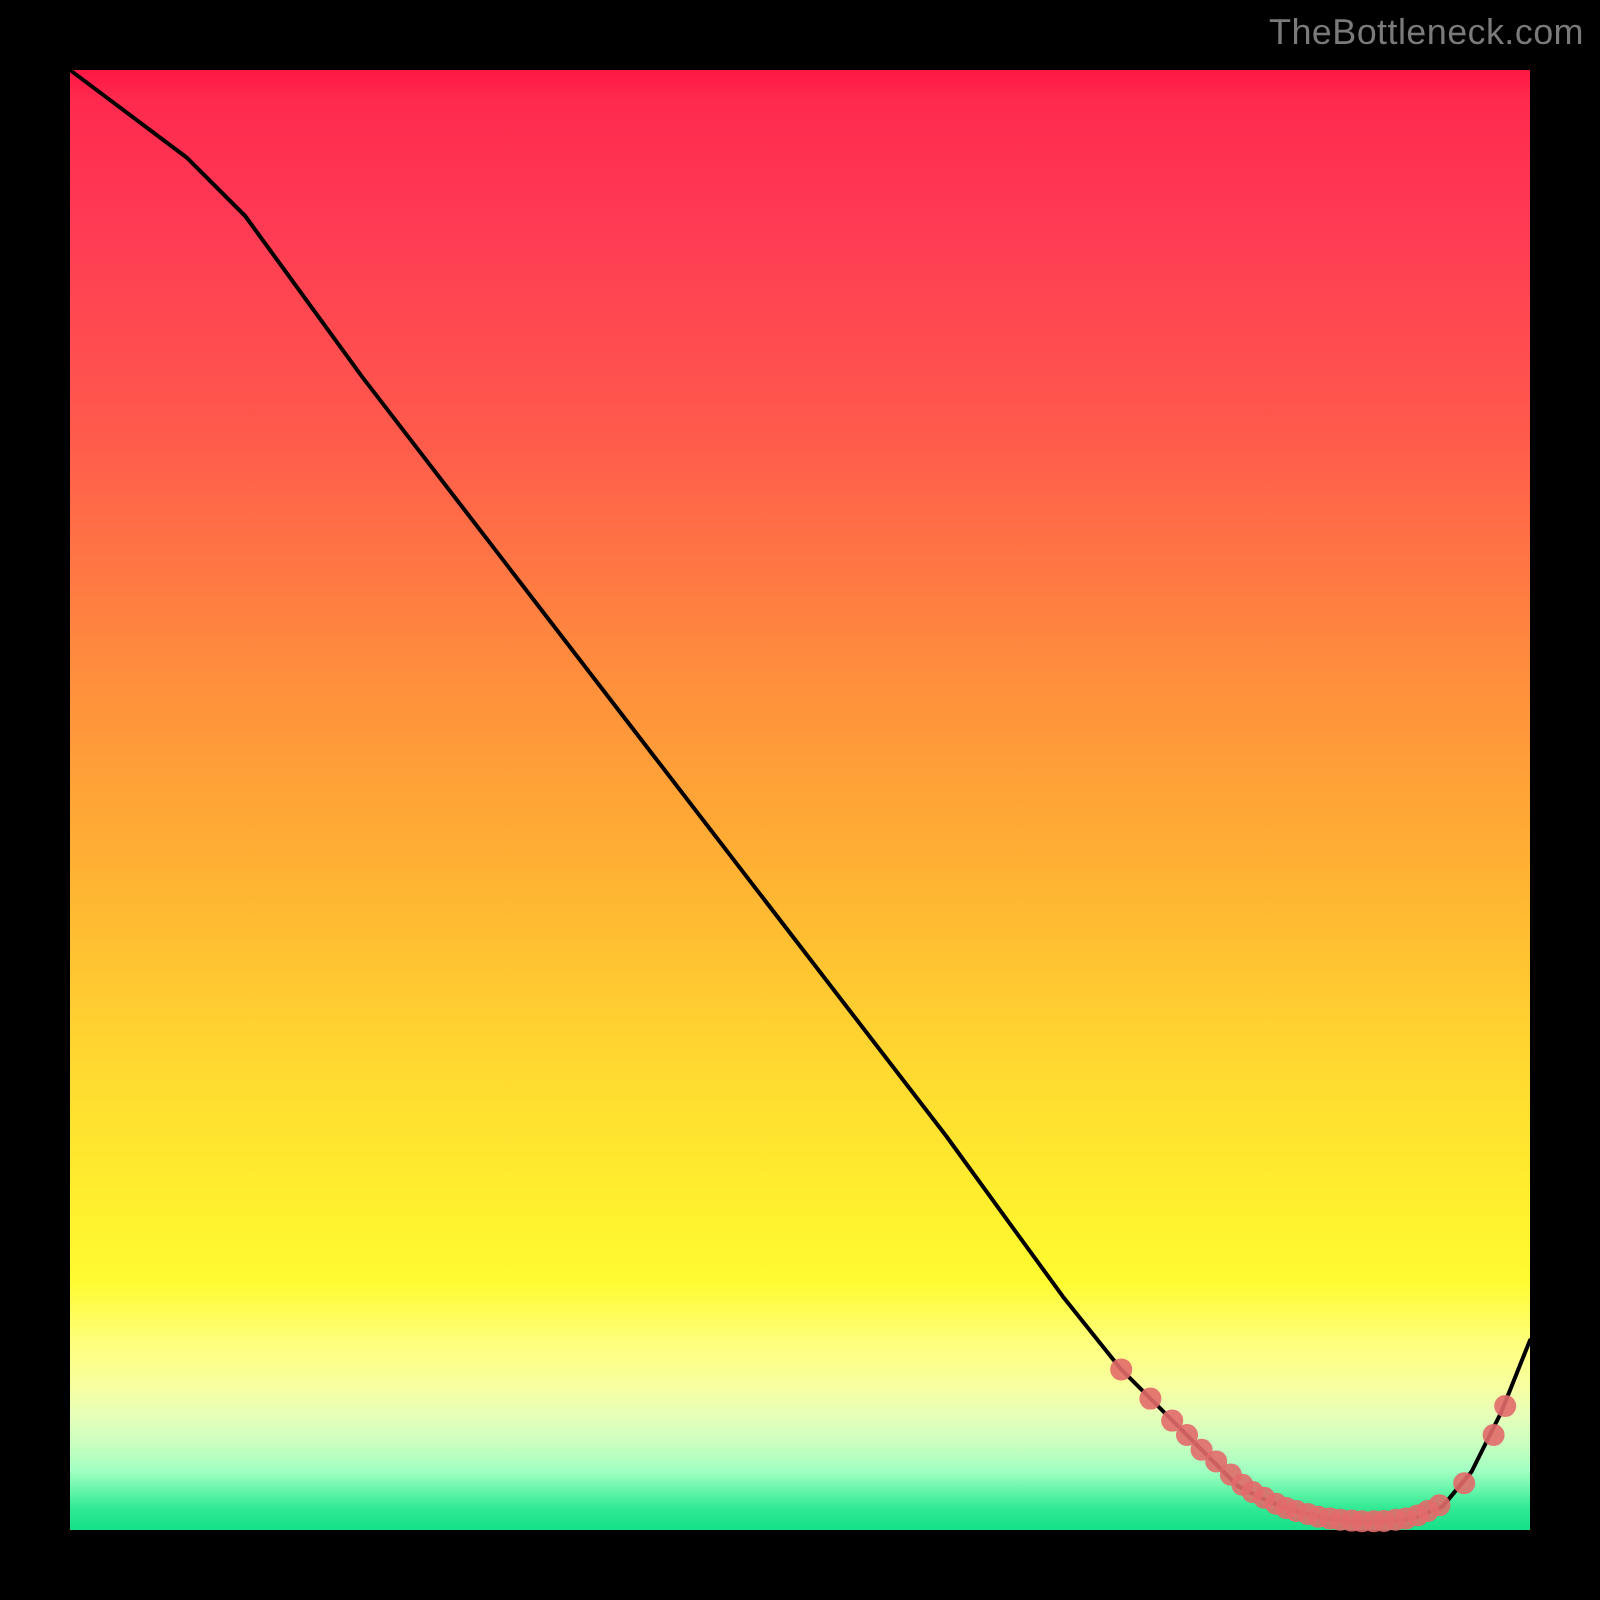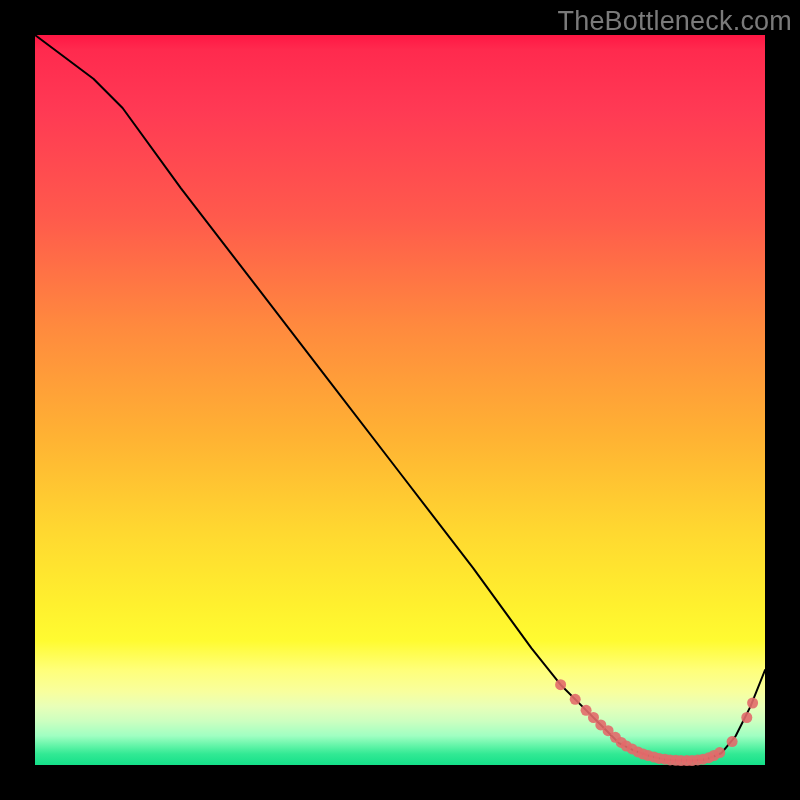--- a/index.html
+++ b/index.html
@@ -43,21 +43,21 @@
       #5cf3a6 97.5%,
       #32e994 98.5%,
       #14e089 100%
     );
   }
   .watermark {
     position: absolute;
     top: 6px;
     right: 8px;
     color: #7a7a7a;
-    font-size: 27px;
+    font-size: 18px;
     letter-spacing: 0.2px;
     font-weight: 400;
   }
   svg.curve {
     position: absolute;
     left: 0;
     top: 0;
     width: 730px;
     height: 730px;
     overflow: visible;

